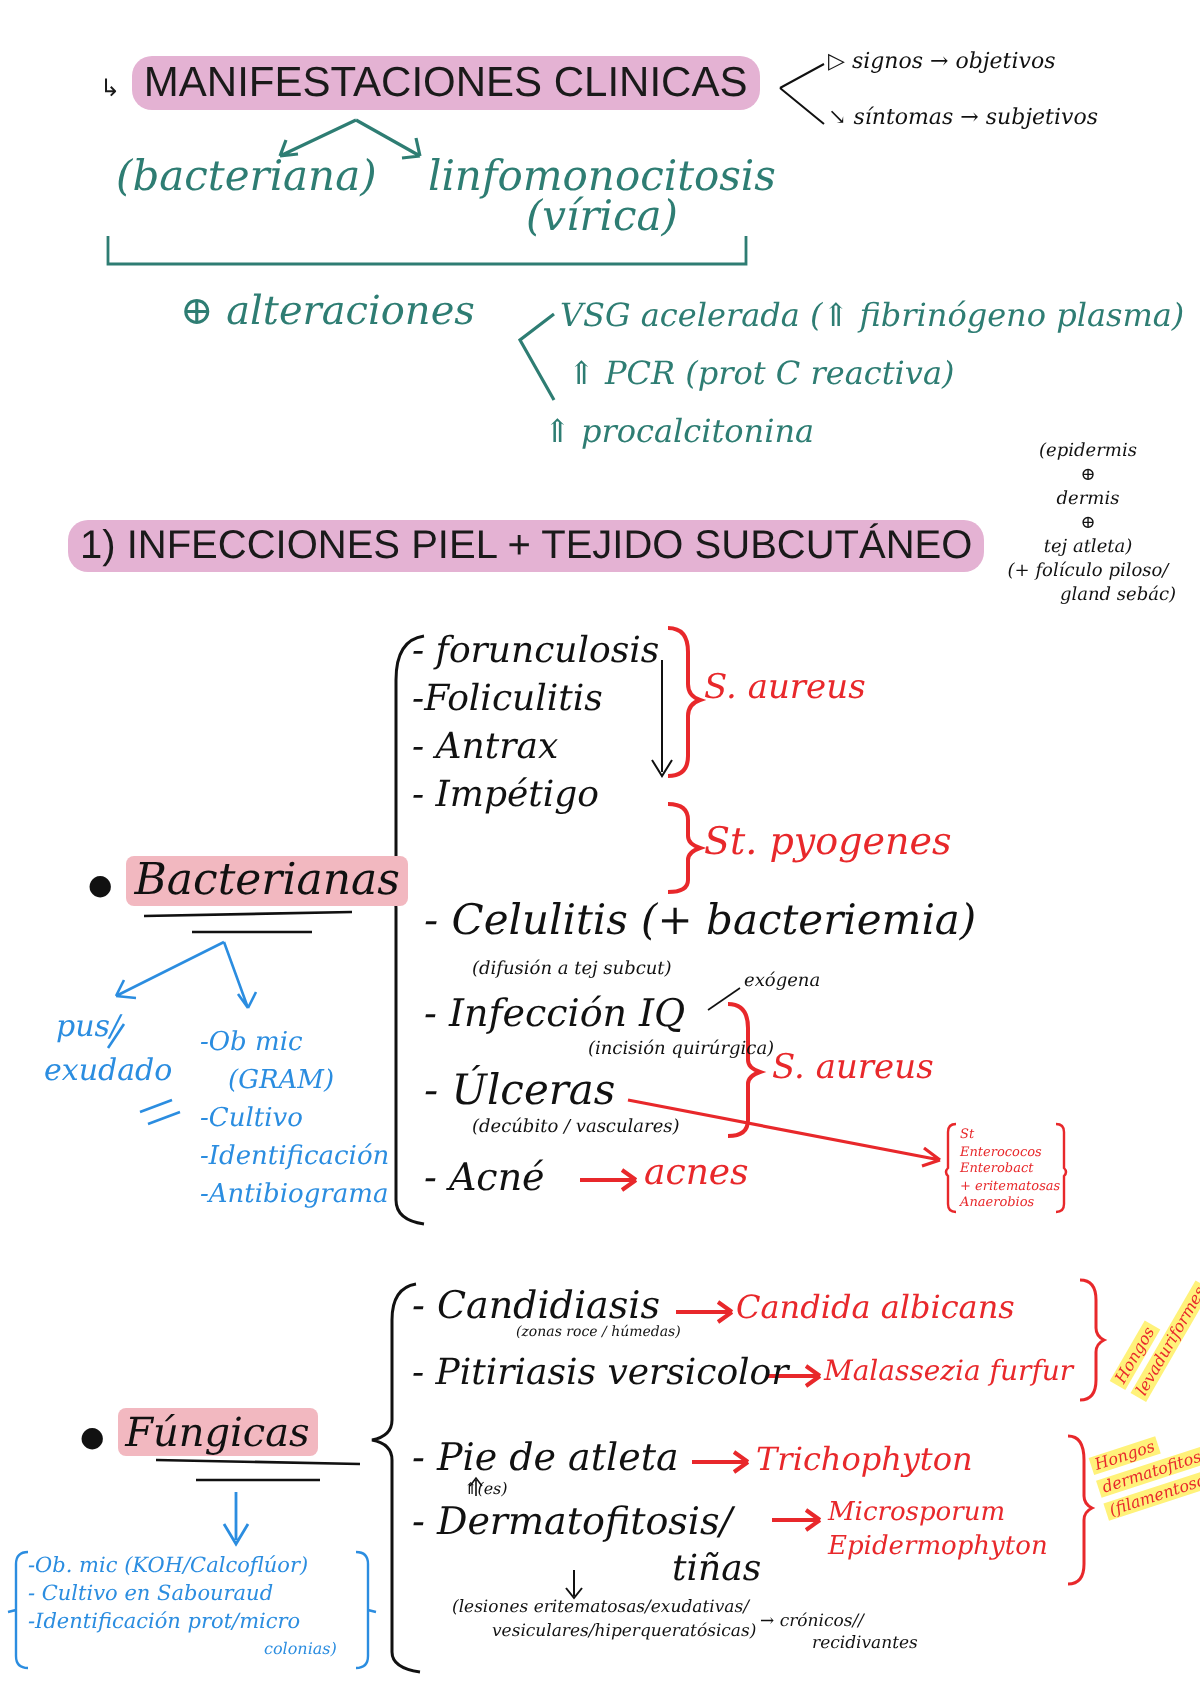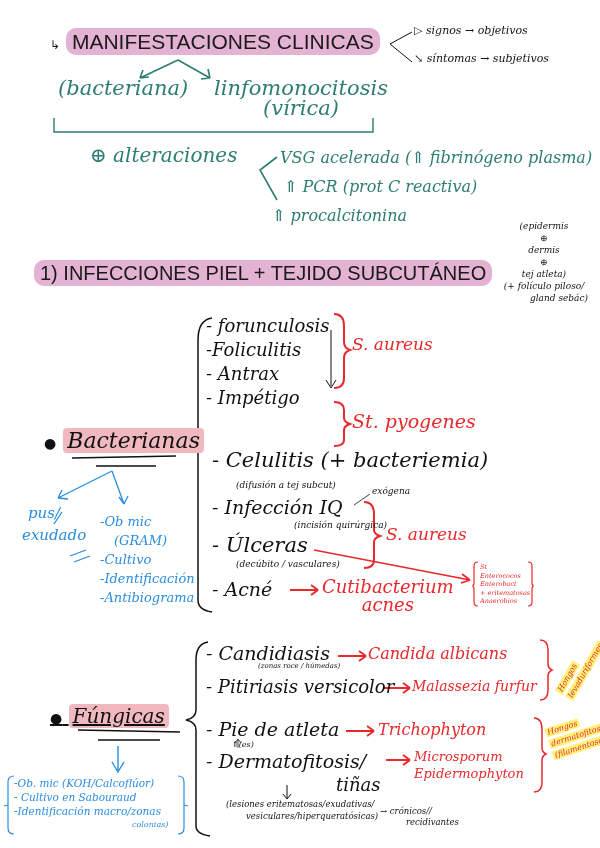--- a/index.html
+++ b/index.html
@@ -145,39 +145,38 @@
 
 <div class="abs hand black" style="left:212px; top:533px; font-size:21px;">- Úlceras</div>
 <div class="abs hand black tiny" style="left:236px; top:559px;">(decúbito / vasculares)</div>
 
 <div class="abs hand black" style="left:212px; top:578px; font-size:19px;">- Acné</div>
 
 <div class="abs hand red" style="left:352px; top:334px; font-size:17px;">S. aureus</div>
 <div class="abs hand red" style="left:352px; top:410px; font-size:19px;">St. pyogenes</div>
 <div class="abs hand red" style="left:386px; top:524px; font-size:17px;">S. aureus</div>
 <div class="abs hand red" style="left:322px; top:578px; font-size:18px; line-height:18px; text-align:center;">
-  <div>Cutibacterium</div>
   <div>acnes</div>
 </div>
 <div class="abs hand red" style="left:480px; top:563px; font-size:6.5px; line-height:8.5px;">
   <div>St</div>
   <div>Enterococos</div>
   <div>Enterobact</div>
   <div>+ eritematosas</div>
   <div>Anaerobios</div>
 </div>
 
-<div class="abs" style="left:50px; top:704px; font-size:20px;text-decoration:underline;">
+<div class="abs" style="left:40px; top:704px; font-size:20px;">
   <span style="font-size:14px;">●</span>
   <span class="hand hl-rose">Fúngicas</span>
 </div>
 <div class="abs hand blue" style="left:14px; top:776px; font-size:10.5px; line-height:14px;">
   <div>-Ob. mic (KOH/Calcoflúor)</div>
   <div>- Cultivo en Sabouraud</div>
-  <div>-Identificación macro/zonas</div>
+  <div>-Identificación prot/micro</div>
   <div style="padding-left:118px; font-size:8px;">colonias)</div>
 </div>
 
 <div class="abs hand black" style="left:206px; top:642px; font-size:19px;">- Candidiasis</div>
 <div class="abs hand black" style="left:258px; top:662px; font-size:7px;">(zonas roce / húmedas)</div>
 <div class="abs hand red" style="left:368px; top:644px; font-size:16px;">Candida albicans</div>
 
 <div class="abs hand black" style="left:206px; top:676px; font-size:18px;">- Pitiriasis versicolor</div>
 <div class="abs hand red" style="left:412px; top:678px; font-size:14px;">Malassezia furfur</div>
 

